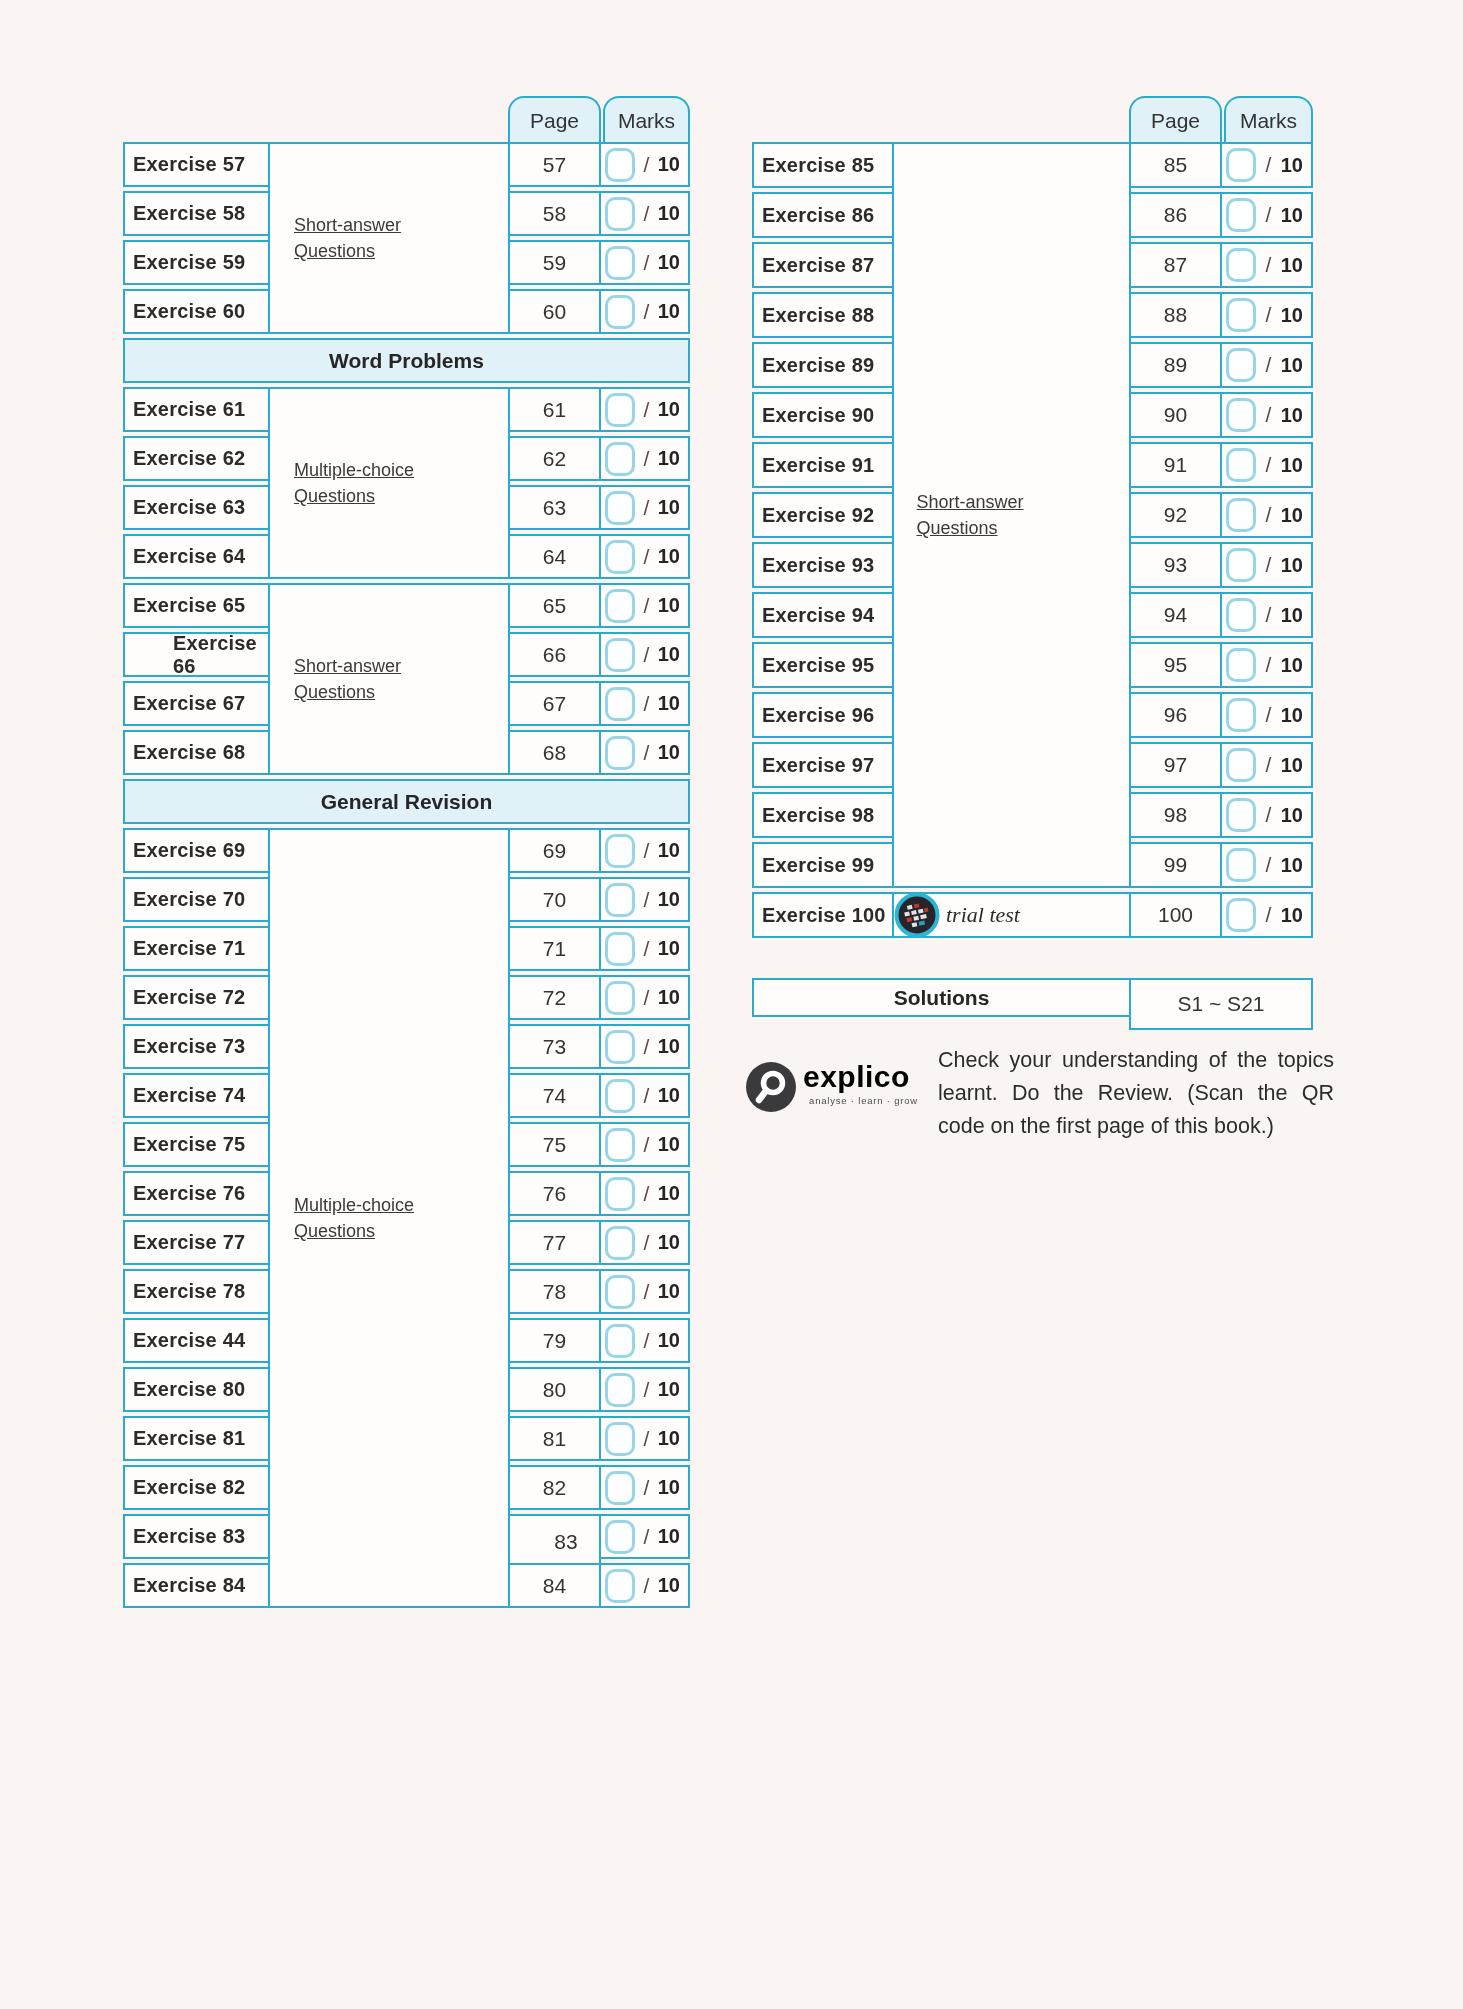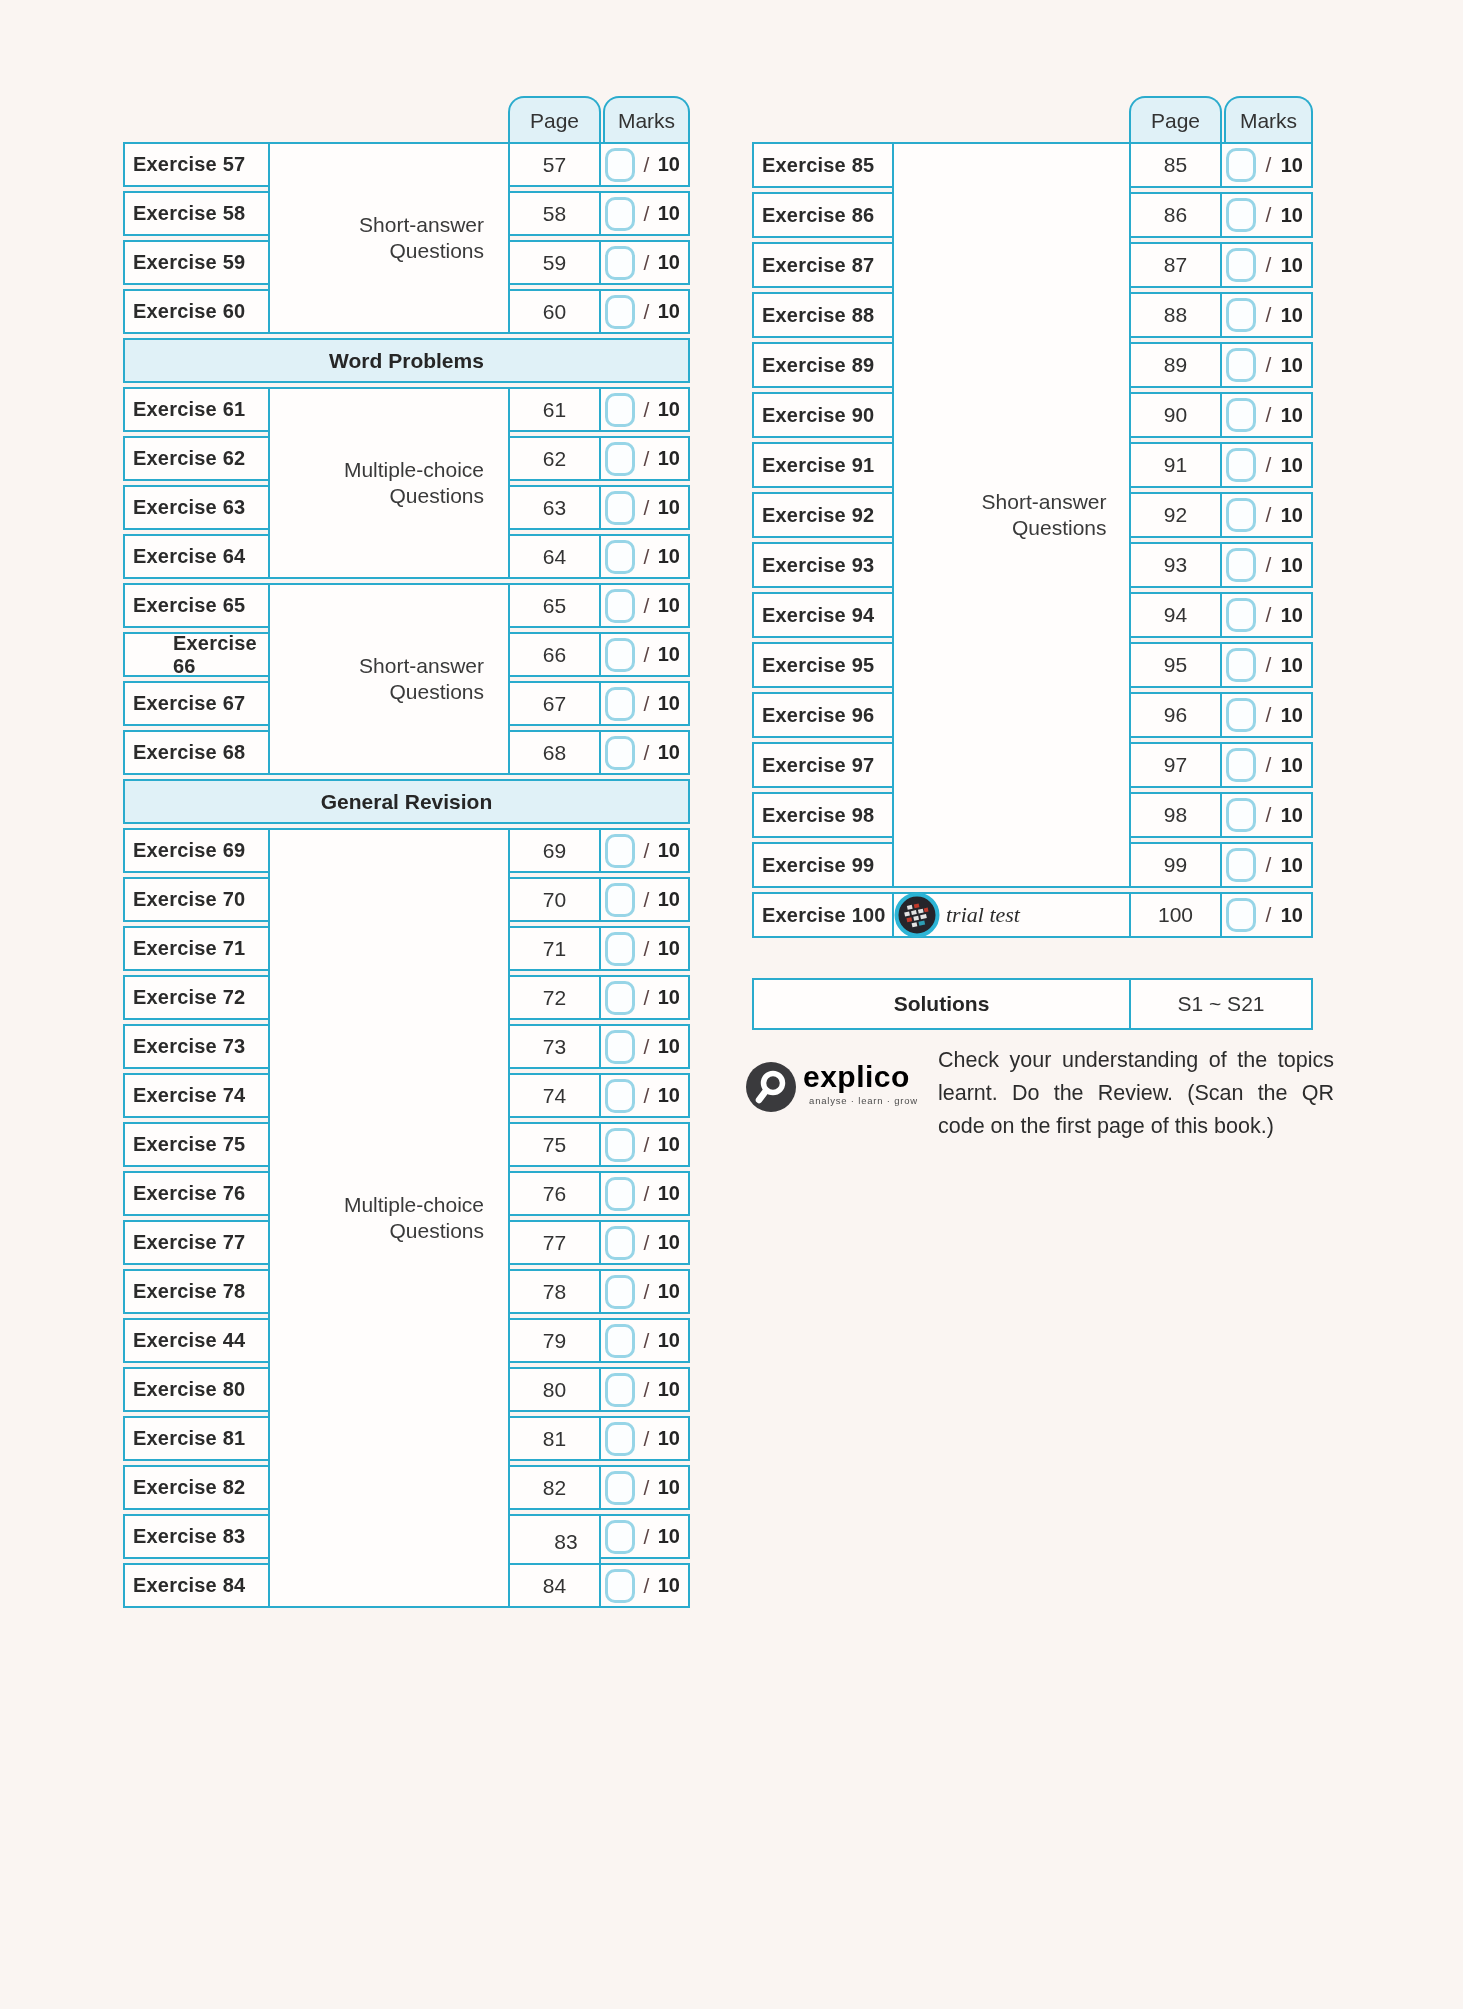--- a/index.html
+++ b/index.html
@@ -9,21 +9,21 @@
     font-family:"Liberation Sans",sans-serif;
   }
   .cell{
     position:absolute;box-sizing:border-box;
     border:2px solid #2aabcd;background:#fffdfc;
     display:flex;align-items:center;
   }
   .exercise-cell{font-weight:bold;font-size:20px;color:#2b2b2b;padding-left:8px;letter-spacing:.2px;}
   .page-cell{justify-content:center;font-size:21px;color:#333;}
   .band-cell{justify-content:center;font-weight:bold;font-size:21px;color:#262626;background:#e0f1f7;}
-  .category-cell{justify-content:center;text-align:right;font-size:21px;color:#3a3a3a;}
+  .category-cell{justify-content:center;text-align:left;font-size:18px;color:#3a3a3a;text-decoration:underline;}
   .category-cell .cat-text{display:inline-block;max-width:190px;line-height:26px;}
   .marks-cell{justify-content:space-between;padding:0 8px 0 4px;}
   .marks-box{width:30px;height:34px;box-sizing:border-box;border:3px solid #97d5e7;border-radius:10px;background:#fcfeff;}
   .marks-slash{font-size:21px;color:#5c4444;}
   .marks-total{font-size:20px;font-weight:bold;color:#242424;}
   .tab{
     position:absolute;box-sizing:border-box;
     border:2px solid #2aabcd;border-bottom:none;
     border-radius:16px 16px 0 0;background:#e0f1f7;
     display:flex;align-items:center;justify-content:center;
@@ -391,21 +391,21 @@
         <rect x="13" y="25" width="5" height="4" fill="#c0392b"></rect>
         <rect x="20" y="25" width="5" height="4" fill="#e3e3e3"></rect>
         <rect x="27" y="25" width="6" height="4" fill="#e3e3e3"></rect>
         <rect x="17" y="31" width="5" height="4" fill="#e3e3e3"></rect>
         <rect x="24" y="31" width="6" height="4" fill="#2d9db3"></rect>
       </g>
     </svg>
     <span class="trial-label">trial test</span>
   </div>
 
-  <div class="cell solutions-label" style="left:752px;top:978px;width:379px;height:52px;">Solutions</div>
+  <div class="cell solutions-label" style="left:752px;top:978px;width:379px;height:39px;">Solutions</div>
   <div class="cell solutions-range" style="left:1129px;top:978px;width:184px;height:52px;">S1 ~ S21</div>
 
   <svg class="logo-circle" viewBox="0 0 50 50">
     <circle cx="25" cy="25" r="25" fill="#3a3a3d"></circle>
     <circle cx="27" cy="21" r="9.5" fill="none" stroke="#ffffff" stroke-width="5.5"></circle>
     <line x1="19" y1="30" x2="13" y2="38" stroke="#ffffff" stroke-width="6.5" stroke-linecap="round"></line>
   </svg>
   <div class="brand">explico</div>
   <div class="tagline">analyse · learn · grow</div>
   <div class="note">Check your understanding of the topics learnt. Do the Review. (Scan the QR code on the first page of this book.)</div>

